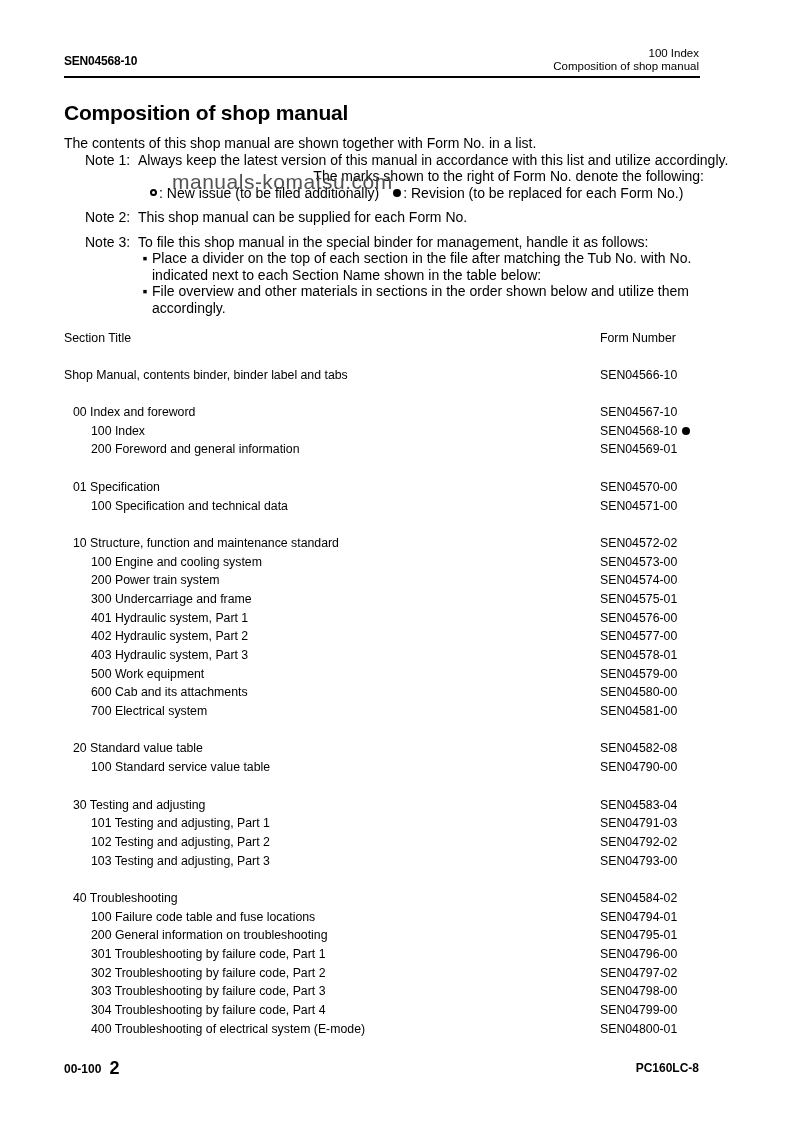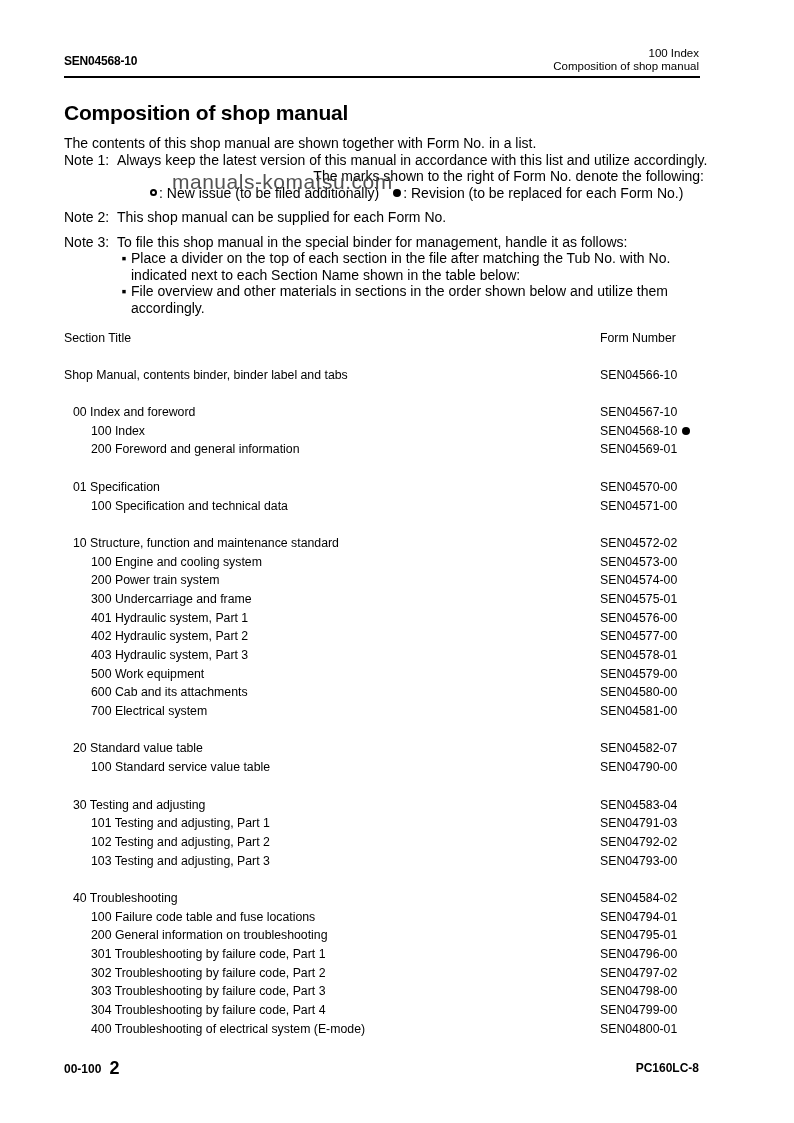--- a/index.html
+++ b/index.html
@@ -21,21 +21,21 @@
   .title {
     position: absolute; left: 64px; top: 101px;
     font-size: 21px; font-weight: bold; letter-spacing: -0.2px;
   }
   .body-text {
     position: absolute; left: 64px; top: 135px; width: 640px;
     font-size: 14px; line-height: 16.5px;
   }
   .line { white-space: nowrap; }
   .note { display: flex; }
-  .note-label { width: 53px; flex: none; }
+  .note-label { width: 53px; flex: none; margin-left: 21px; }
   .note-content { flex: 1; }
   .indent1 { padding-left: 53px; text-align: right; }
   .marks { padding-left: 86px; display: flex; align-items: center; gap: 2px; }
   .mark-open {
     display: inline-block; width: 7px; height: 7px; border: 2px solid #000; border-radius: 50%;
     box-sizing: border-box; vertical-align: middle;
   }
   .mark-filled {
     display: inline-block; width: 8px; height: 8px; background: #000; border-radius: 50%;
     vertical-align: middle;
@@ -217,21 +217,21 @@
       <div class="toc-row lvl2">
         <div class="t">700 Electrical system</div>
         <div class="f">
           <span>SEN04581-00</span>
         </div>
       </div>
       <div class="spacer"></div>
       <div class="toc-row lvl1">
         <div class="t">20 Standard value table</div>
         <div class="f">
-          <span>SEN04582-07</span>
+          <span>SEN04582-08</span>
         </div>
       </div>
       <div class="toc-row lvl2">
         <div class="t">100 Standard service value table</div>
         <div class="f">
           <span>SEN04790-00</span>
         </div>
       </div>
       <div class="spacer"></div>
       <div class="toc-row lvl1">

